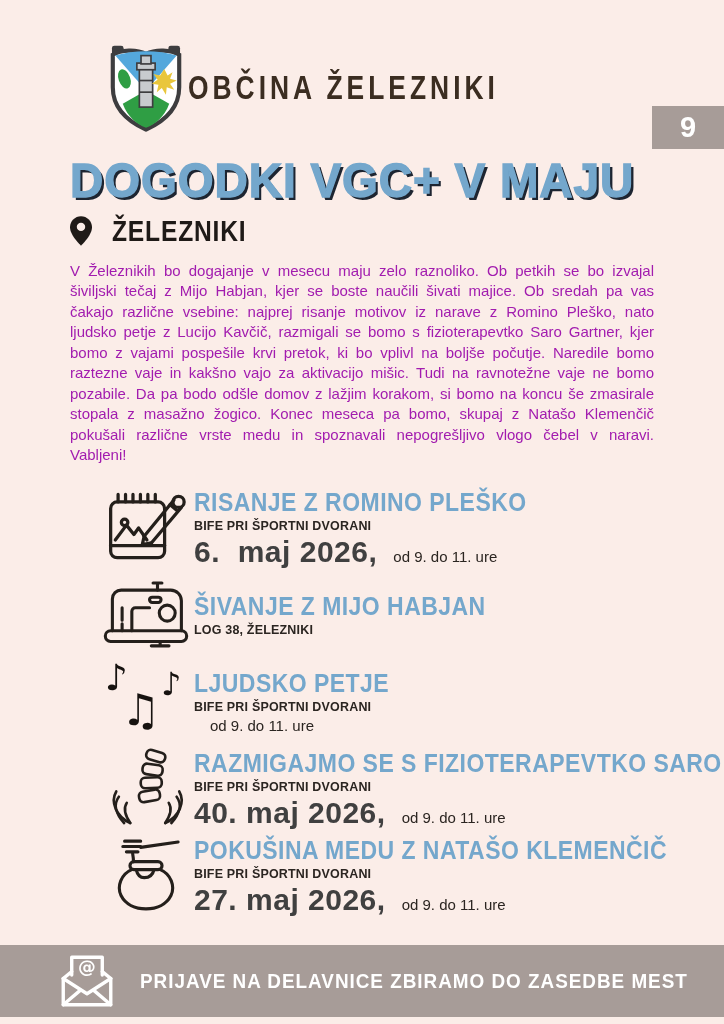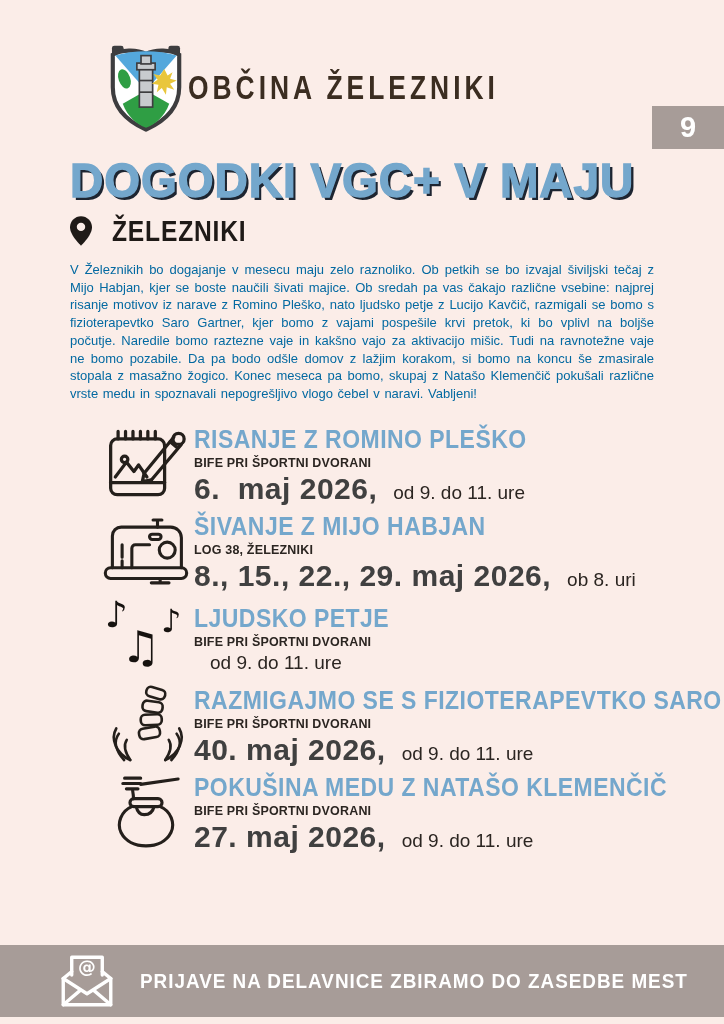--- a/index.html
+++ b/index.html
@@ -38,21 +38,21 @@
   .location-row { display:flex; align-items:center; gap:20px; margin-top:9px; }
   .pin-icon { width:22px; height:30px; }
   .location-text {
     font-size:30px; font-weight:bold; color:#1f1a17; letter-spacing:1px;
     display:inline-block; transform:scaleX(0.82); transform-origin:left center;
     white-space:nowrap;
   }
   
   .intro {
     margin:13px 70px 0 70px; width:584px;
-    font-size:13px; line-height:1.365; color:#0369a1;
+    font-size:15px; line-height:1.365; color:#a21caf;
     text-align:justify; word-spacing:1px;
   }
   
   .events { margin-top:18px;padding-left:40px; }
   .event { display:flex; align-items:center; min-height:87px; padding-left:58px; }
   .event-icon-box { width:96px; flex:0 0 auto; display:flex; align-items:center; justify-content:center; }
   .event-body { flex:1; padding-top:2px; }
   .event-title {
     font-size:25px; font-weight:bold; color:#74a7cc; letter-spacing:0.5px;
     display:inline-block; transform:scaleX(0.92); transform-origin:left center;
@@ -61,21 +61,21 @@
   .event-location {
     font-size:13px; font-weight:bold; color:#2b2521; letter-spacing:0.2px;
     display:inline-block; transform:scaleX(0.96); transform-origin:left center;
     margin-top:1px; white-space:nowrap; display:block;
   }
   .event-date-row { display:flex; align-items:baseline; margin-top:3px; }
   .event-date {
     font-size:30px; font-weight:bold; color:#404040; letter-spacing:0.5px;
     white-space:pre; line-height:1.05;
   }
-  .event-time { font-size:19px; color:#2b2521; margin-left:16px; white-space:pre; }
+  .event-time { font-size:15px; color:#2b2521; margin-left:16px; white-space:pre; }
   
   .music-notes { position:relative; width:86px; height:78px; font-family:"DejaVu Sans", sans-serif; color:#16120f; }
   .music-notes span { position:absolute; line-height:1; }
   .mn1 { left:2px;  top:-2px; font-size:36px; }
   .mn2 { left:18px; top:26px; font-size:44px; }
   .mn3 { left:58px; top:6px;  font-size:32px; }
   
   .footer {
     position:absolute; left:0; right:0; bottom:7px; height:72px;
     background:#a79c98; display:flex; align-items:center;
@@ -165,24 +165,20 @@
         <path d="M25 36 v14 M25 54 v8"></path>
         <circle cx="76" cy="42" r="9"></circle>
         <rect x="56" y="24" width="13" height="6" rx="3"></rect>
         <rect x="6" y="62" width="92" height="12" rx="6"></rect>
         <path d="M68 74 v5 M58 79 h20"></path>
       </svg>
     </div>
     <div class="event-body">
       <span class="event-title">ŠIVANJE Z MIJO HABJAN</span>
       <span class="event-location">LOG 38, ŽELEZNIKI</span>
-      <div class="event-date-row">
-        <span class="event-date">8., 15., 22., 29. maj 2026,</span>
-        <span class="event-time">ob 8. uri</span>
-      </div>
     </div>
   </div>
 
   <div class="event">
     <div class="event-icon-box">
       <div class="music-notes">
         <span class="mn1">♪</span>
         <span class="mn2">♫</span>
         <span class="mn3">♪</span>
       </div>

